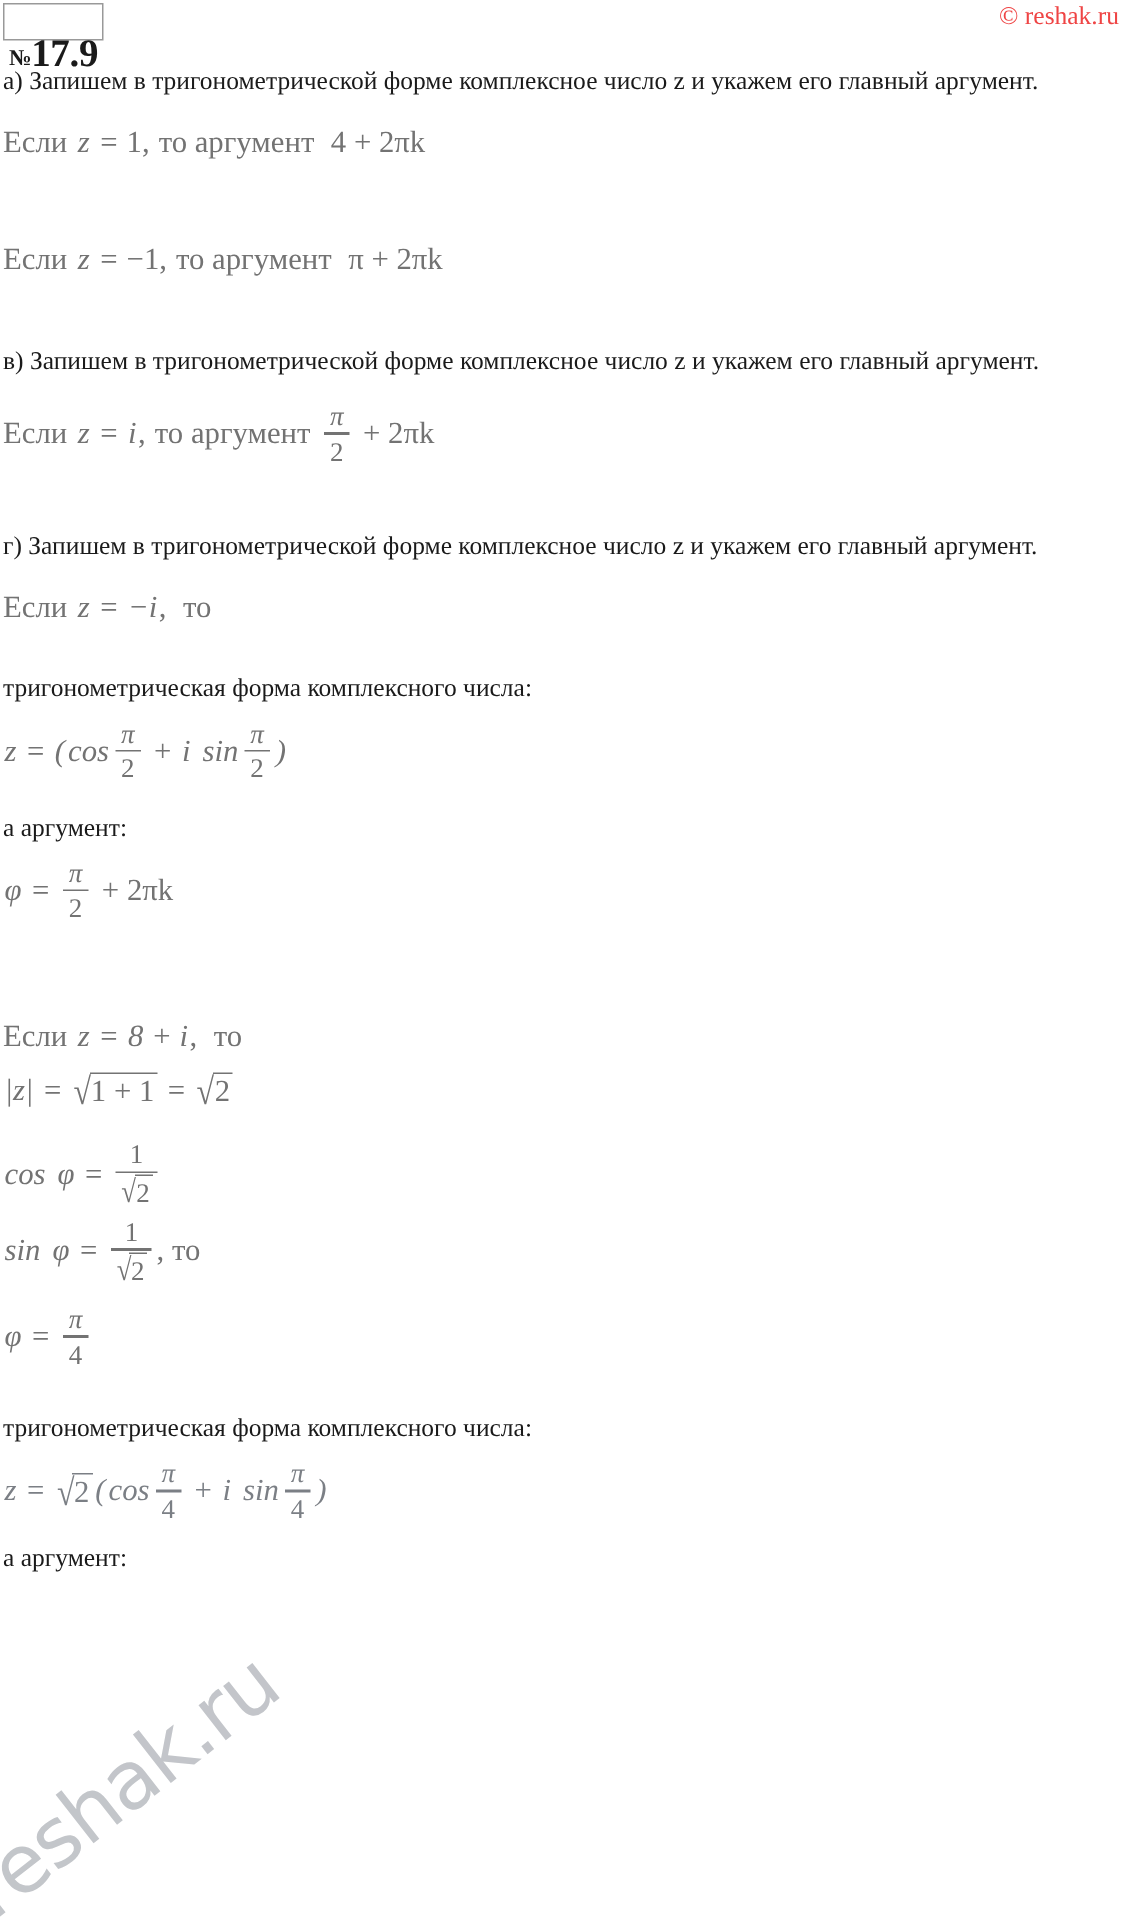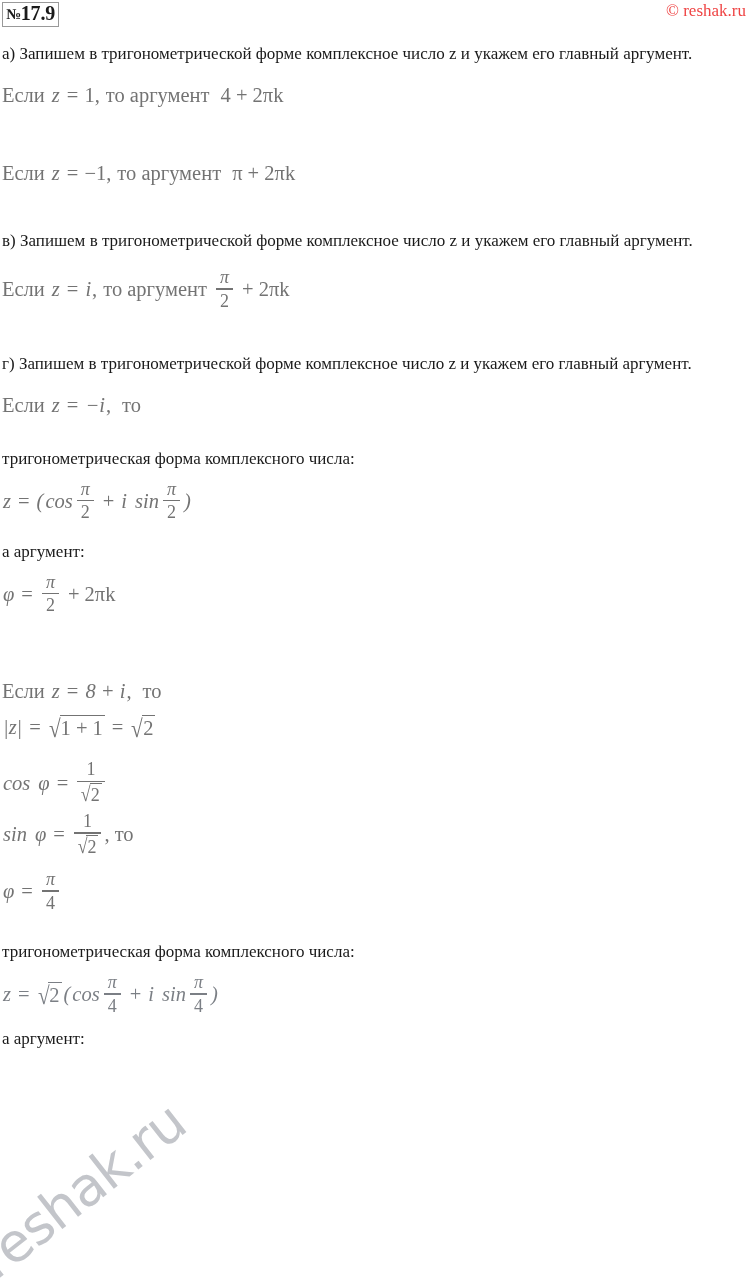--- a/index.html
+++ b/index.html
@@ -43,23 +43,24 @@
     height: 22px;
   }
   .task-badge .num-sign {
     font-size: 15px;
     font-weight: bold;
     letter-spacing: -0.3px;
     position: relative;
     top: -1px;
   }
   .task-badge .num-val {
-    font-size: 20px;
+    font-size: 26px;
     font-weight: bold;
     letter-spacing: -0.2px;
+    margin-top: 20px;
   }
   .copyright {
     position: absolute;
     right: 4px;
     top: 1px;
     font-size: 17px;
     font-family: "Liberation Serif", "DejaVu Serif", serif;
     color: #ef4444;
     white-space: nowrap;
     margin-left: 40px;

